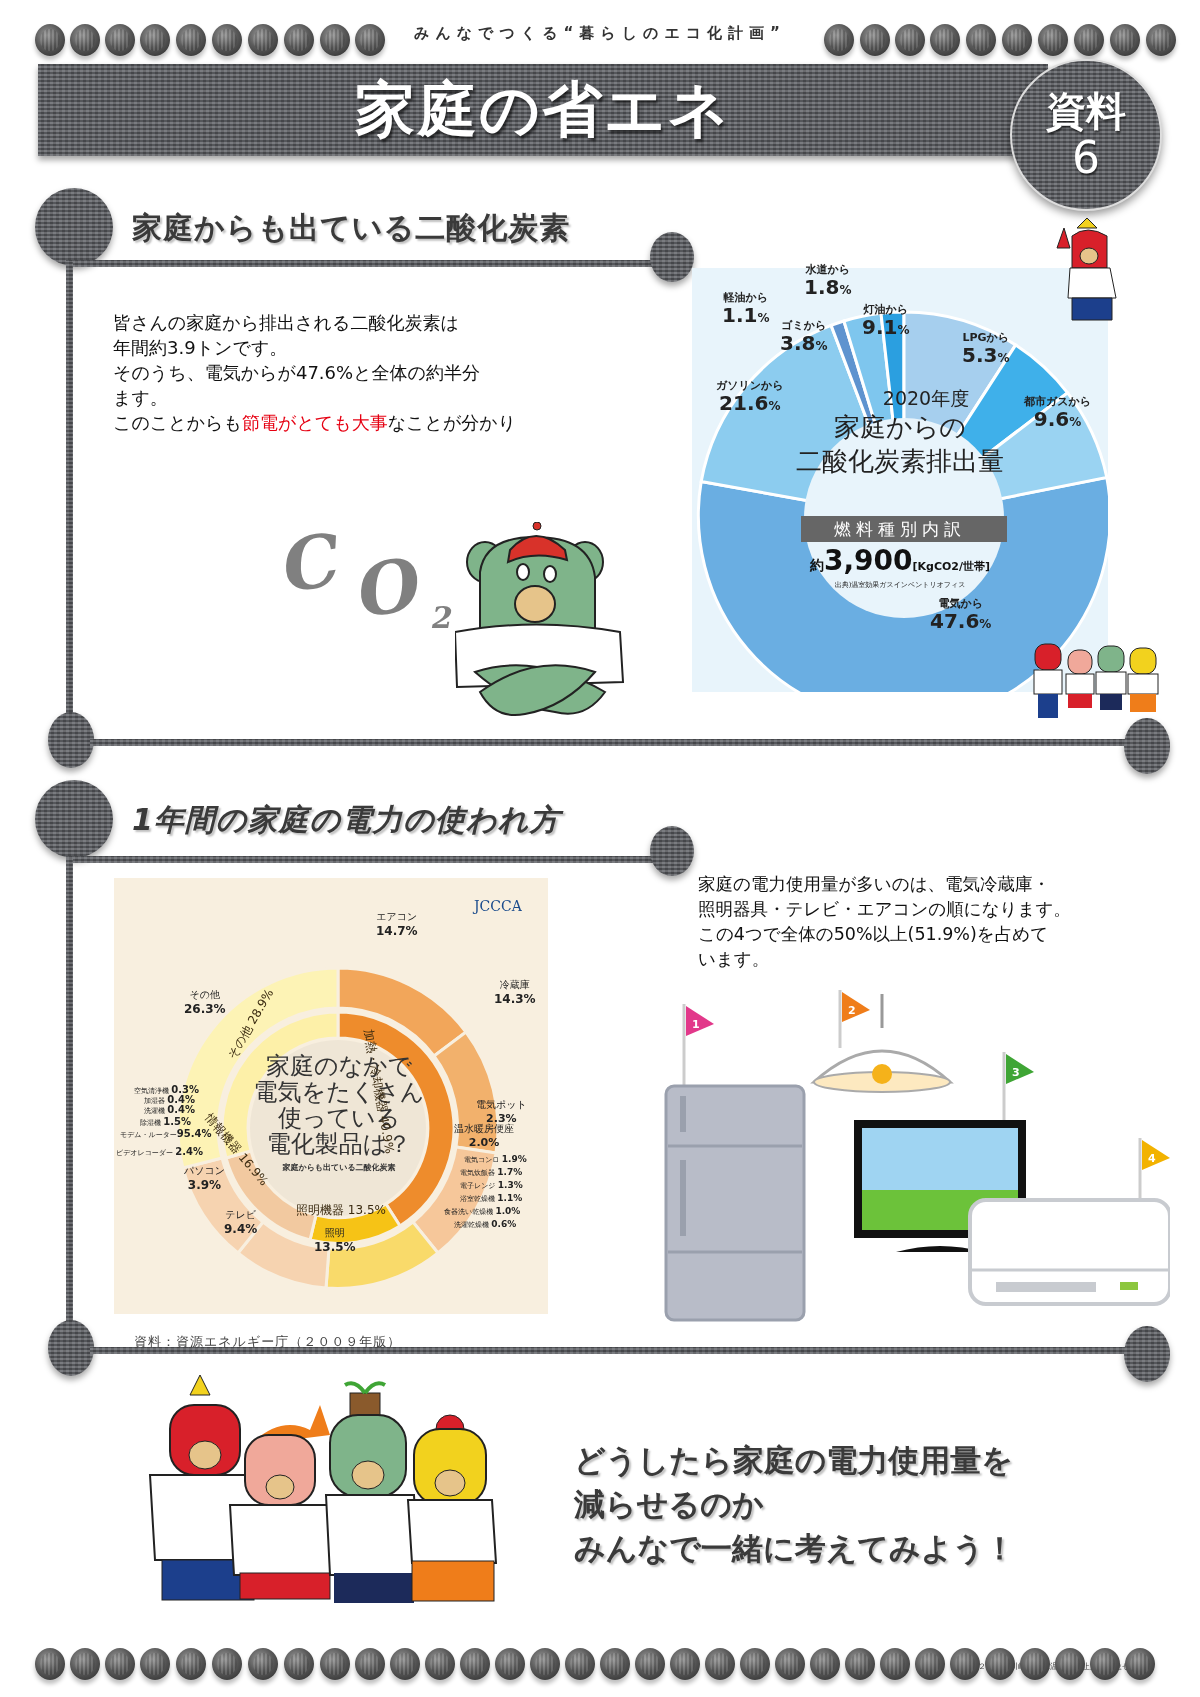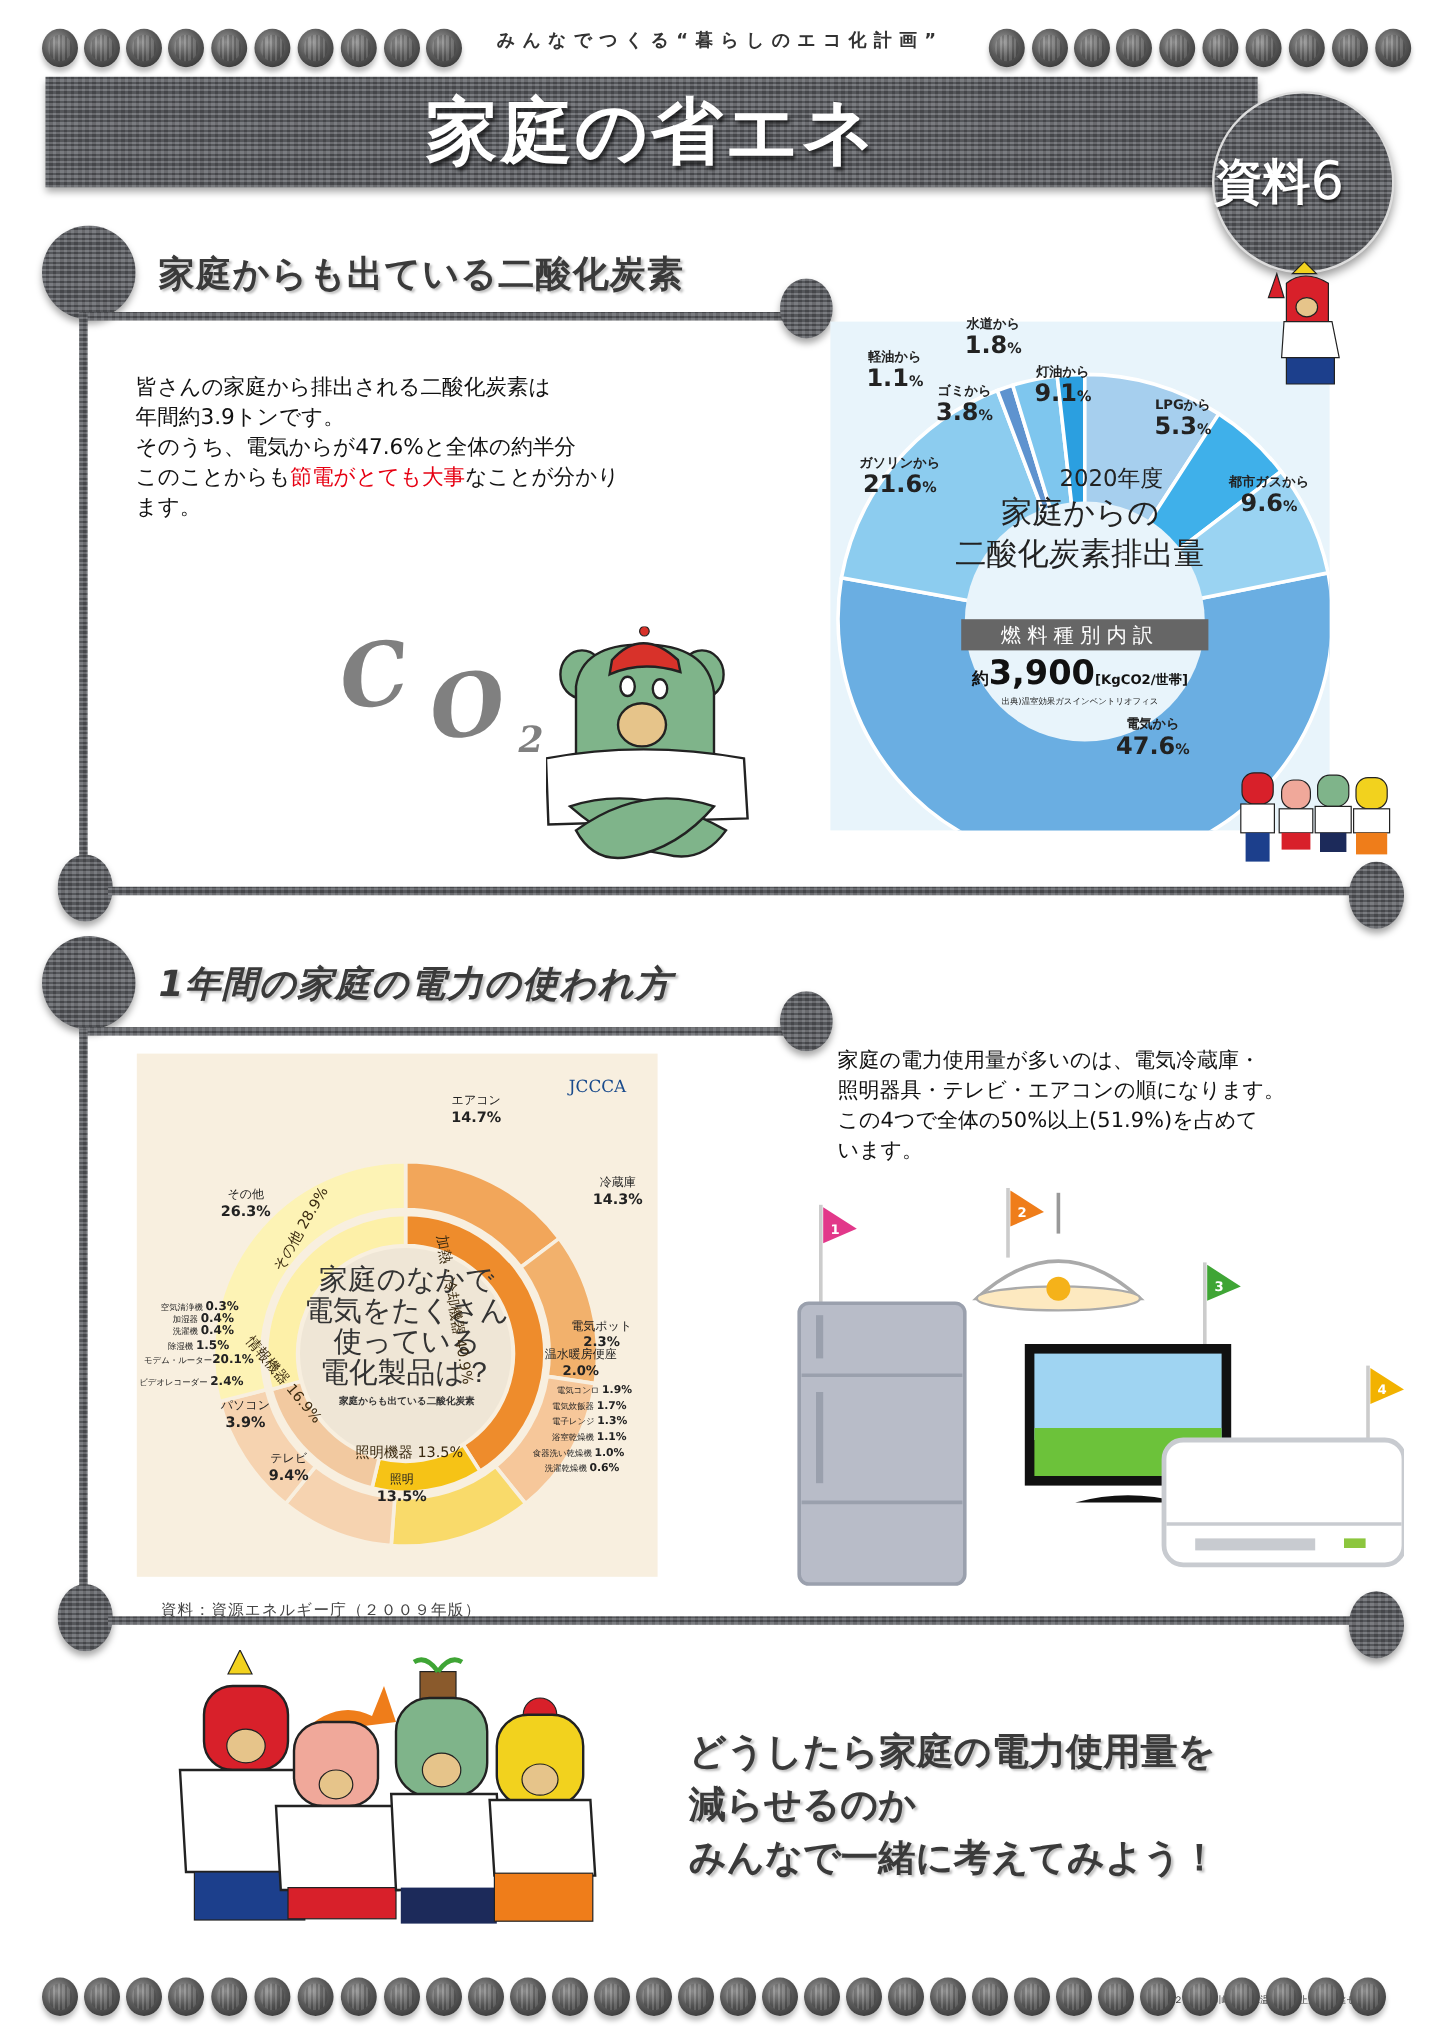--- a/index.html
+++ b/index.html
@@ -33,24 +33,24 @@
     position: absolute; top: 64px; left: 38px; width: 1010px; height: 92px;
     box-shadow: 0 4px 6px rgba(0,0,0,0.35);
   }
   .title-text {
     position: absolute; top: 0; left: 0; width: 100%; height: 100%;
     display: flex; align-items: center; justify-content: center;
     font-size: 60px; font-weight: bold; color: #fff; letter-spacing: 2px;
     text-shadow: 2px 3px 3px rgba(0,0,0,0.6);
   }
   .doc-badge {
-    position: absolute; top: 76px; left: 1010px; width: 152px; height: 152px;
+    position: absolute; top: 59px; left: 1010px; width: 152px; height: 152px;
     border-radius: 50%; border: 2px solid #ddd;
     box-shadow: 0 4px 8px rgba(0,0,0,0.4);
-    display: flex; flex-direction: row; align-items: center; justify-content: flex-start;
+    display: flex; flex-direction: column; align-items: center; justify-content: center;
     color: #fff; text-shadow: 1px 2px 2px rgba(0,0,0,0.6);
   }
   .doc-badge .l1 { font-size: 40px; font-weight: bold; line-height: 46px; }
   .doc-badge .l2 { font-size: 44px; line-height: 48px; }
 
   .ball {
     position: absolute; border-radius: 50%;
     box-shadow: 0 4px 6px rgba(0,0,0,0.35);
   }
   .rope-h { position: absolute; height: 7px; }
@@ -122,22 +122,22 @@
 <div class="ball knit" style="left:650px;top:232px;width:44px;height:50px;"></div>
 <div class="rope-v knit" style="left:66px;top:262px;height:460px;"></div>
 <div class="ball knit" style="left:48px;top:712px;width:46px;height:56px;"></div>
 <div class="rope-h knit" style="left:90px;top:739px;width:1040px;"></div>
 <div class="ball knit" style="left:1124px;top:718px;width:46px;height:56px;"></div>
 
 <div class="body-text" style="left:113px;top:310px;width:470px;">
   <div>皆さんの家庭から排出される二酸化炭素は</div>
   <div>年間約3.9トンです。</div>
   <div>そのうち、電気からが47.6%と全体の約半分</div>
+  <div>ます。</div>
   <div><span>このことからも</span><span class="red">節電がとても大事</span><span>なことが分かり</span></div>
-  <div>ます。</div>
 </div>
 
 <div class="co2" style="left:283px;top:520px;font-size:72px;transform:rotate(-8deg);">C</div>
 <div class="co2" style="left:358px;top:545px;font-size:72px;transform:rotate(-8deg);">O</div>
 <div class="co2" style="left:432px;top:600px;font-size:30px;">2</div>
 
 <svg style="position:absolute;left:455px;top:522px;" width="170" height="200" viewBox="0 0 170 200">
   <ellipse cx="30" cy="40" rx="18" ry="20" fill="#7fb48a" stroke="#222" stroke-width="2"></ellipse>
   <ellipse cx="130" cy="40" rx="18" ry="20" fill="#7fb48a" stroke="#222" stroke-width="2"></ellipse>
   <path d="M25 50 Q30 15 80 15 Q135 15 140 55 L140 110 Q80 120 25 110 Z" fill="#7fb48a" stroke="#222" stroke-width="2"></path>
@@ -275,21 +275,21 @@
   <div class="lbl" style="left:350px;top:276px;font-size:7px;"><span>電気コンロ</span> <b style="font-size:9px;">1.9%</b></div>
   <div class="lbl" style="left:346px;top:289px;font-size:7px;"><span>電気炊飯器</span> <b style="font-size:9px;">1.7%</b></div>
   <div class="lbl" style="left:346px;top:302px;font-size:7px;"><span>電子レンジ</span> <b style="font-size:9px;">1.3%</b></div>
   <div class="lbl" style="left:346px;top:315px;font-size:7px;"><span>浴室乾燥機</span> <b style="font-size:9px;">1.1%</b></div>
   <div class="lbl" style="left:330px;top:328px;font-size:7px;"><span>食器洗い乾燥機</span> <b style="font-size:9px;">1.0%</b></div>
   <div class="lbl" style="left:340px;top:341px;font-size:7px;"><span>洗濯乾燥機</span> <b style="font-size:9px;">0.6%</b></div>
   <div class="lbl" style="left:200px;top:348px;font-size:10px;"><div>照明</div><b style="font-size:12px;">13.5%</b></div>
   <div class="lbl" style="left:110px;top:330px;font-size:10px;"><div>テレビ</div><b style="font-size:12px;">9.4%</b></div>
   <div class="lbl" style="left:70px;top:286px;font-size:10px;"><div>パソコン</div><b style="font-size:12px;">3.9%</b></div>
   <div class="lbl" style="left:2px;top:268px;font-size:7px;"><span>ビデオレコーダー</span> <b style="font-size:10px;">2.4%</b></div>
-  <div class="lbl" style="left:6px;top:250px;font-size:7px;"><span>モデム・ルーター</span><b style="font-size:10px;">20.1%</b></div>
+  <div class="lbl" style="left:6px;top:250px;font-size:7px;"><span>モデム・ルーター</span><b style="font-size:10px;">95.4%</b></div>
   <div class="lbl" style="left:26px;top:238px;font-size:7px;"><span>除湿機</span> <b style="font-size:10px;">1.5%</b></div>
   <div class="lbl" style="left:30px;top:226px;font-size:7px;"><span>洗濯機</span> <b style="font-size:10px;">0.4%</b></div>
   <div class="lbl" style="left:30px;top:216px;font-size:7px;"><span>加湿器</span> <b style="font-size:10px;">0.4%</b></div>
   <div class="lbl" style="left:20px;top:206px;font-size:7px;"><span>空気清浄機</span> <b style="font-size:10px;">0.3%</b></div>
   <div class="lbl" style="left:70px;top:110px;font-size:10px;"><div>その他</div><b style="font-size:12px;">26.3%</b></div>
 
   <div class="lbl" style="left:262px;top:150px;font-size:12px;transform:rotate(80deg);transform-origin:left top;color:#3a2a10;">加熱・冷却機器 40.9%</div>
   <div class="lbl" style="left:182px;top:324px;font-size:12px;color:#3a2a10;">照明機器 13.5%</div>
   <div class="lbl" style="left:100px;top:232px;font-size:12px;transform:rotate(50deg);transform-origin:left top;color:#3a2a10;">情報機器 16.9%</div>
   <div class="lbl" style="left:110px;top:176px;font-size:12px;transform:rotate(-60deg);transform-origin:left top;color:#3a2a10;">その他 28.9%</div>

